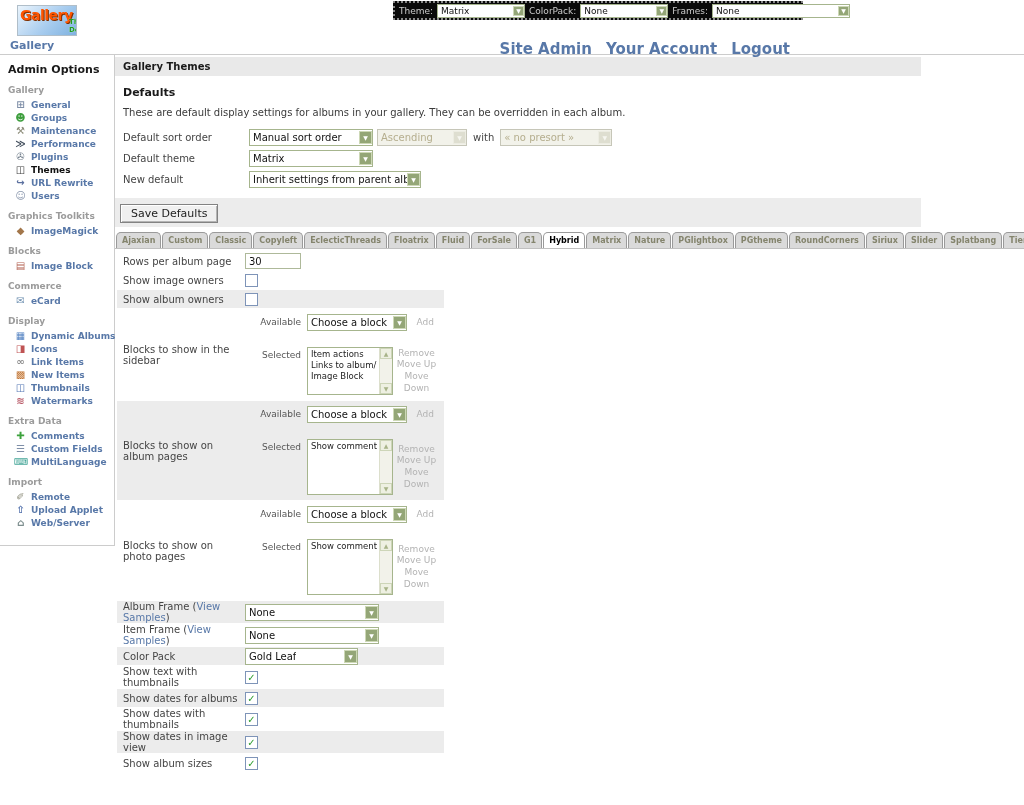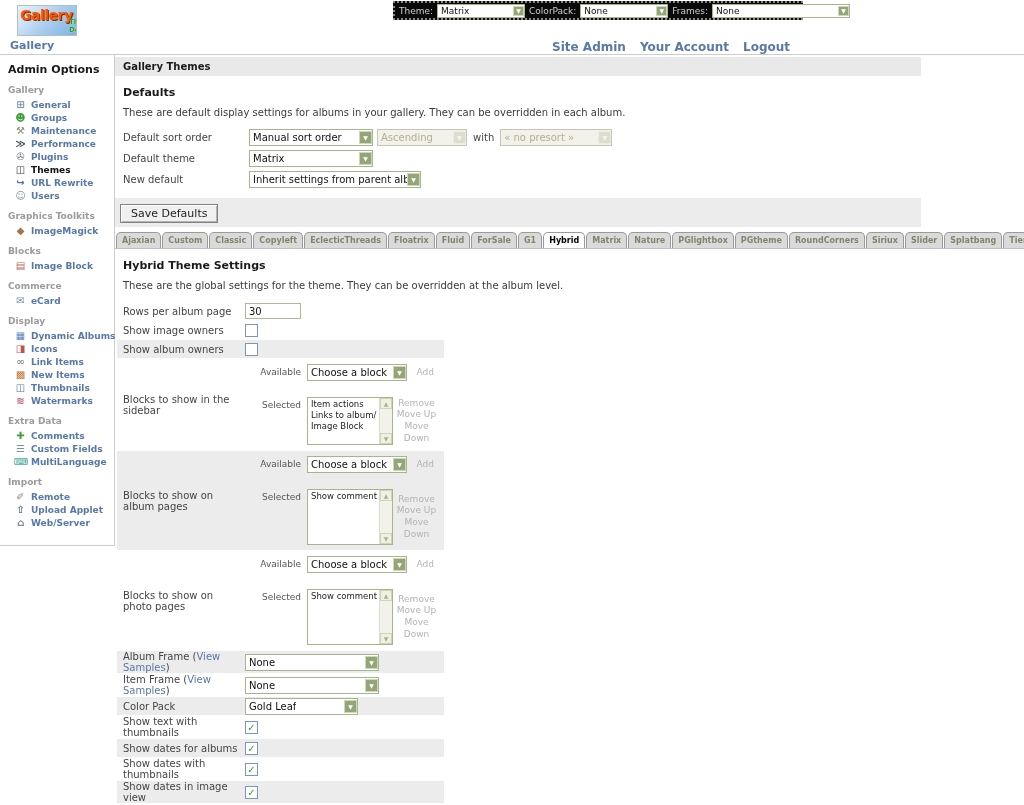--- a/index.html
+++ b/index.html
@@ -14,21 +14,21 @@
           border:1px solid #b0bec9; overflow:hidden; }
   .logo-title { position:absolute; left:2px; top:1px; font-size:14px; font-weight:bold;
                 color:#ff5500; text-shadow:1px 1px 0 #803000; letter-spacing:-0.5px; }
   .logo-sub { position:absolute; left:7px; bottom:1px; font-size:7px; font-weight:bold;
               color:#1f9e1f; text-shadow:0 0 1px #fff;margin-left:44px; }
   .theme-bar { position:absolute; left:393px; top:1px; width:410px; height:19px;
                background:#0a0a0a; border:2px dotted #888; display:flex; align-items:center;
                gap:4px; padding:0 4px; }
   .tb-label { color:#ccc; font-size:9px; flex:none; }
   .nav-left { position:absolute; left:10px; top:39px; font-size:11px; }
-  .nav-right { position:absolute; right:234px; top:40px; display:flex; gap:14px; font-size:12px; }
+  .nav-right { position:absolute; right:234px; top:40px; display:flex; gap:14px; font-size:15px; }
   .lnk { color:#5878a8; font-weight:bold; cursor:pointer; }
 
   
   .sel { display:inline-flex; align-items:center; height:17px; border:1px solid #a6b58d;
          background:#fff; font-size:10px; color:#111; padding-left:3px; white-space:nowrap;
          overflow:hidden; flex:none; cursor:pointer; }
   .sel-text { overflow:hidden; white-space:nowrap; }
   .sel-btn { margin-left:auto; flex:none; width:13px; height:13px; background:#94a677;
              border:1px solid #cdd8b6; color:#fff; font-size:6px; display:flex;
              align-items:center; justify-content:center; }
@@ -354,24 +354,20 @@
         <span class="tab">Nature</span>
         <span class="tab">PGlightbox</span>
         <span class="tab">PGtheme</span>
         <span class="tab">RoundCorners</span>
         <span class="tab">Siriux</span>
         <span class="tab">Slider</span>
         <span class="tab">Splatbang</span>
         <span class="tab">Tien</span>
       </div>
 
-    <div class="section">
-      <div class="sec-title">Hybrid Theme Settings</div>
-      <div class="sec-desc">These are the global settings for the theme. They can be overridden at the album level.</div>
-    </div>
 
     <div class="rows" style="margin-left:2px">
 
       <div class="row">
         <span class="lbl">Rows per album page</span>
         <input class="txt" value="30" style="">
       </div>
 
 
       <div class="row">

